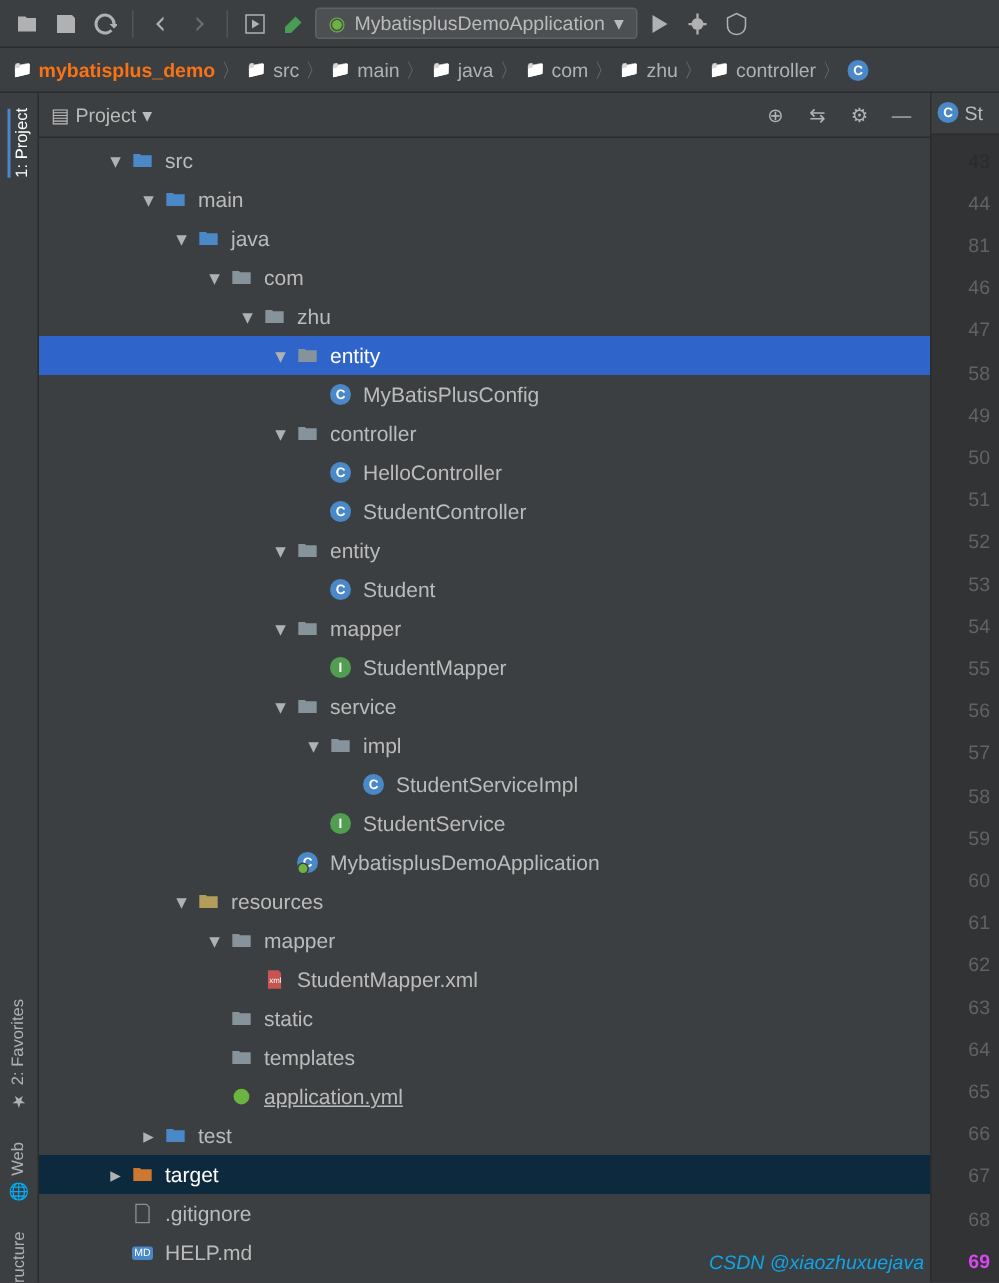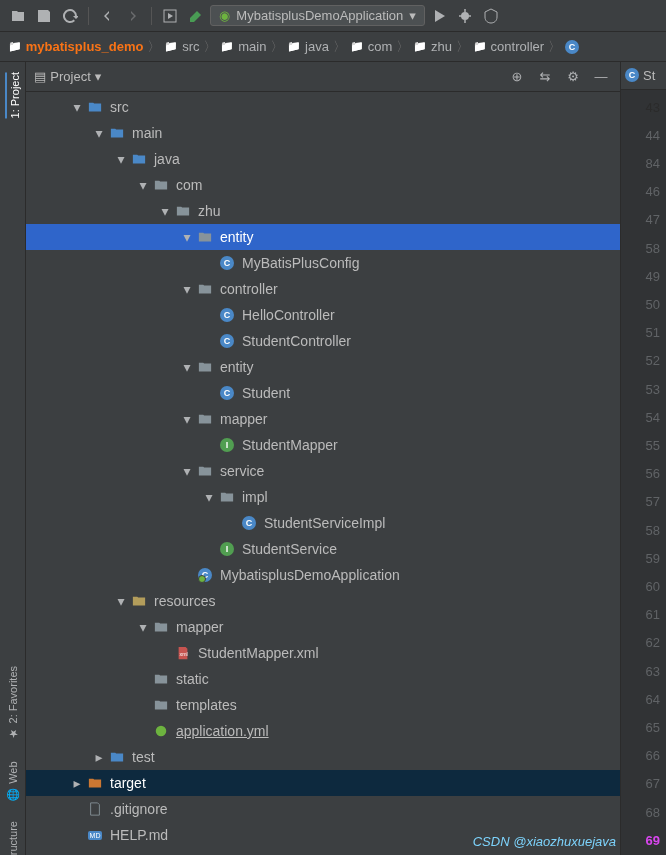--- a/index.html
+++ b/index.html
@@ -49,21 +49,21 @@
 .yml-icon { color: #6db33f; }
 .md-icon { background:#4a88c7; color:#fff; font-size:7px; padding:1px 2px; border-radius:2px;}
 
 .right-gutter { width: 46px; background: #313335; border-left: 1px solid #2b2b2b; display: flex; flex-direction: column; }
 .right-tabs { height: 30px; display: flex; align-items: center; background: #3c3f41; border-bottom: 1px solid #2b2b2b; }
 .tab-partial { display: flex; align-items: center; gap: 4px; padding: 0 4px; color: #bbb; }
 .line-nums { flex: 1; display: flex; flex-direction: column; align-items: flex-end; padding: 4px 6px 0 0; color: #606366; font-size: 13px; font-family: Consolas, monospace; line-height: 28.2px;}
 .line-nums .ln.bold { color: #d946ef; font-weight: bold; }
 .line-nums .ln.black { color: #2b2b2b; }
 
-.watermark { position: absolute; bottom: 6px; right: 50px; color: #7dd3fc; font-size: 13px; font-style: italic; }
+.watermark { position: absolute; bottom: 6px; right: 50px; color: #0ea5e9; font-size: 13px; font-style: italic; }
 
 svg { fill: currentColor; }
 </style>
 </head>
 <body>
 
 <div class="toolbar">
   <div class="tbtn">
       <svg viewBox="0 0 16 16">
         <path d="M2 3h5l1 1h6v9H2z"></path>
@@ -451,21 +451,21 @@
   <div class="right-gutter">
     <div class="right-tabs">
       <div class="tab-partial">
         <span class="class-icon">C</span>
         <span>St</span>
       </div>
     </div>
     <div class="line-nums" id="linenums">
         <div class="ln black">43</div>
         <div class="ln">44</div>
-        <div class="ln">84</div>
+        <div class="ln">81</div>
         <div class="ln">46</div>
         <div class="ln">47</div>
         <div class="ln">58</div>
         <div class="ln">49</div>
         <div class="ln">50</div>
         <div class="ln">51</div>
         <div class="ln">52</div>
         <div class="ln">53</div>
         <div class="ln">54</div>
         <div class="ln">55</div>

